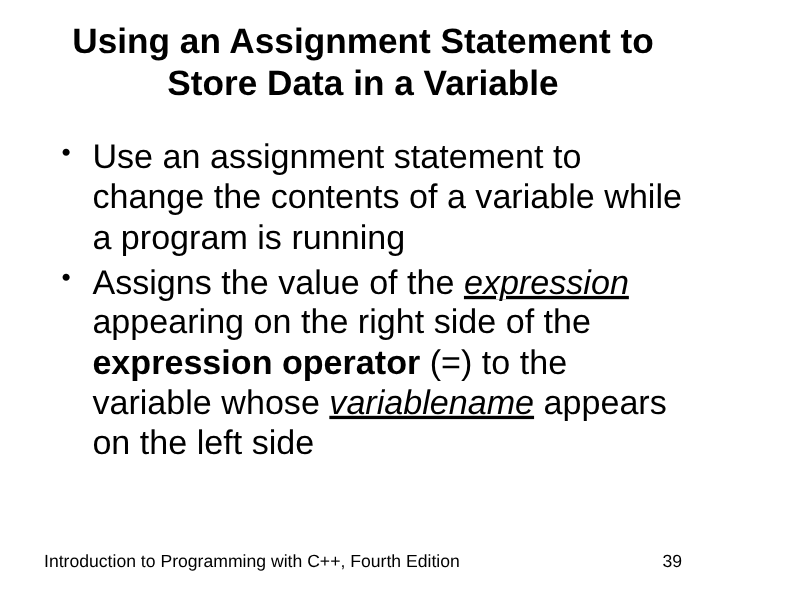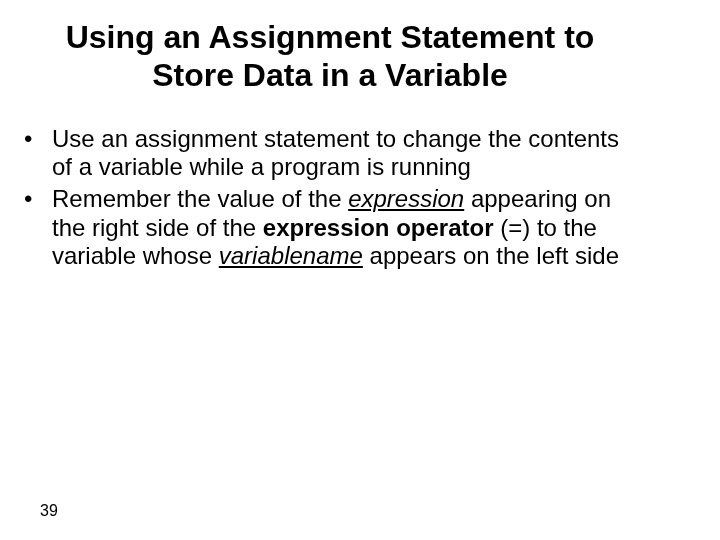--- a/index.html
+++ b/index.html
@@ -19,22 +19,22 @@
     box-sizing: border-box;
   }
   .title {
     font-weight: bold;
     font-size: 32px;
     text-align: center;
     line-height: 1.2;
     padding: 18px 50px 0 50px;
   }
   .body {
-    padding: 30px 40px 0 16px;
-    font-size: 24px;
+    padding: 30px 40px 0 48px;
+    font-size: 31px;
     line-height: 1.18;
   }
   ul.bullets {
     list-style: none;
     margin: 0;
     padding: 0;
   }
   ul.bullets > li {
     position: relative;
     padding-left: 36px;
@@ -65,22 +65,23 @@
 <div class="slide">
 
   <div class="title">Using an Assignment Statement to Store Data in a Variable</div>
 
   <div class="body">
     <ul class="bullets">
       <li>
         <span>Use an assignment statement to change the contents of a variable while a program is running</span>
       </li>
       <li>
-        <span>Remember the value of the </span><span class="italic">expression</span><span> appearing on the right side of the </span><span class="bold">expression operator</span><span> (=) to the variable whose </span><span class="italic">variablename</span><span> appears on the left side</span>
+        <span>Assigns the value of the </span><span class="italic">expression</span><span> appearing on the right side of the </span><span class="bold">expression operator</span><span> (=) to the variable whose </span><span class="italic">variablename</span><span> appears on the left side</span>
       </li>
     </ul>
   </div>
 
   <div class="footer">
+    <span>Introduction to Programming with C++, Fourth Edition</span>
     <span>39</span>
   </div>
 
 </div>
 
 </body></html>

